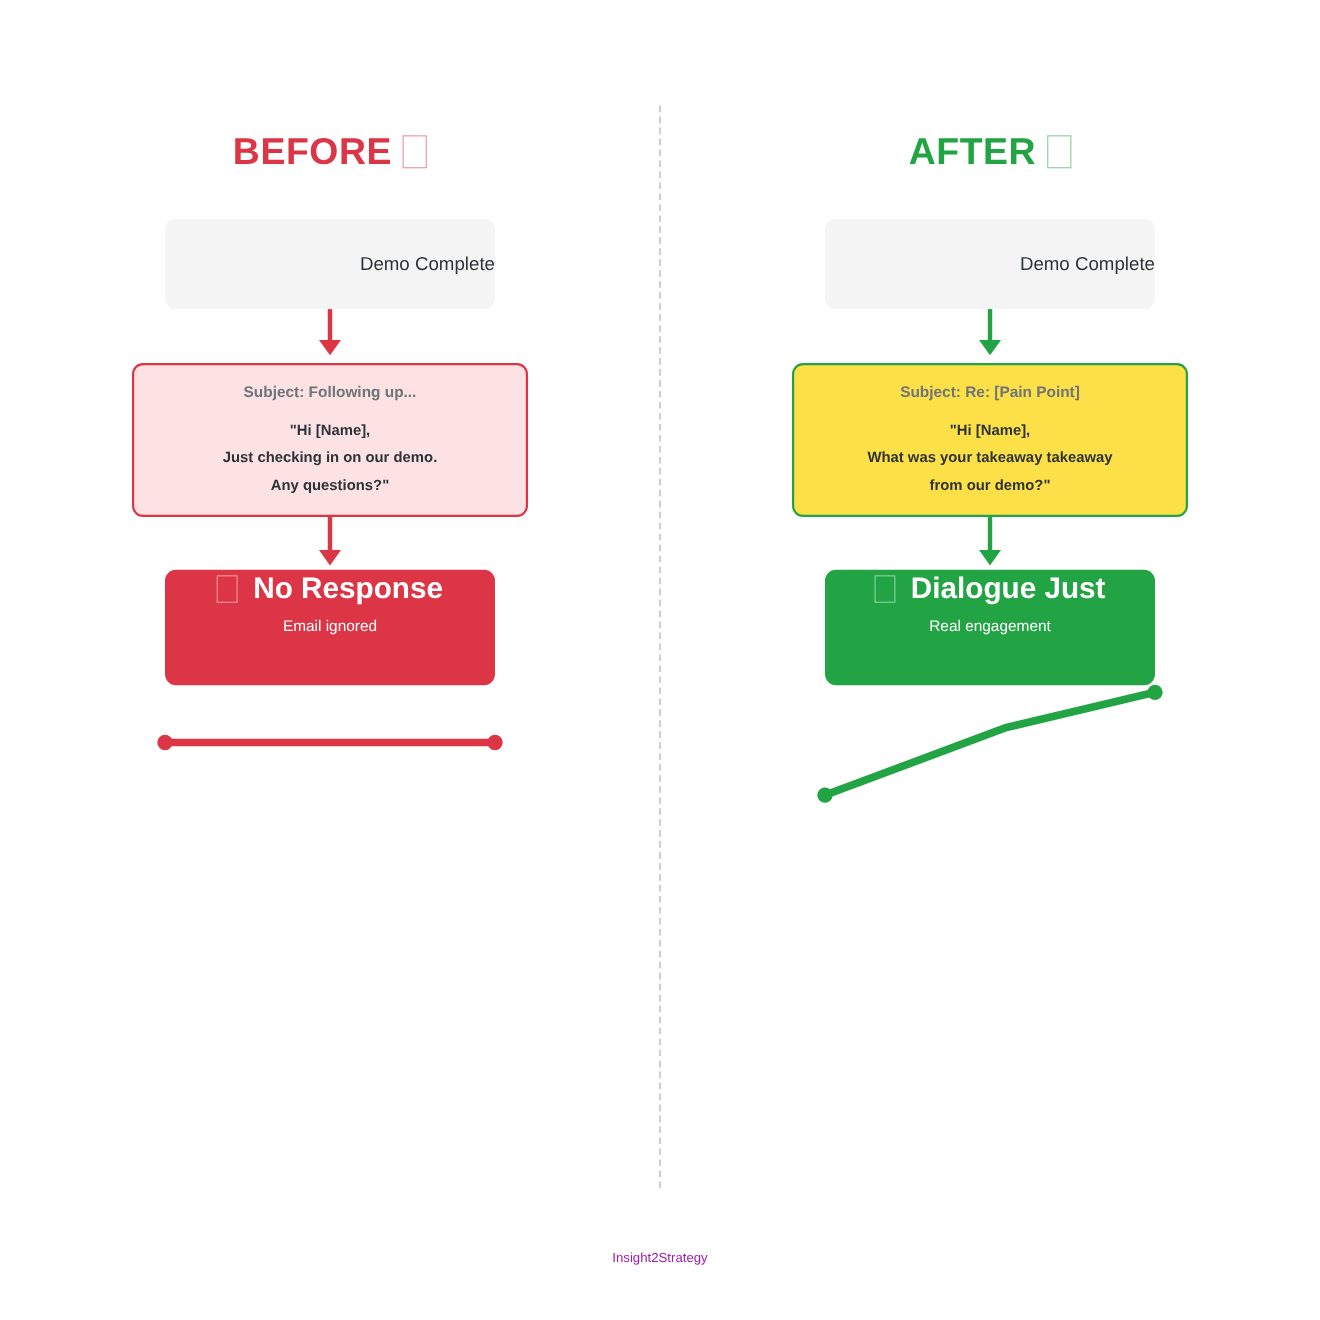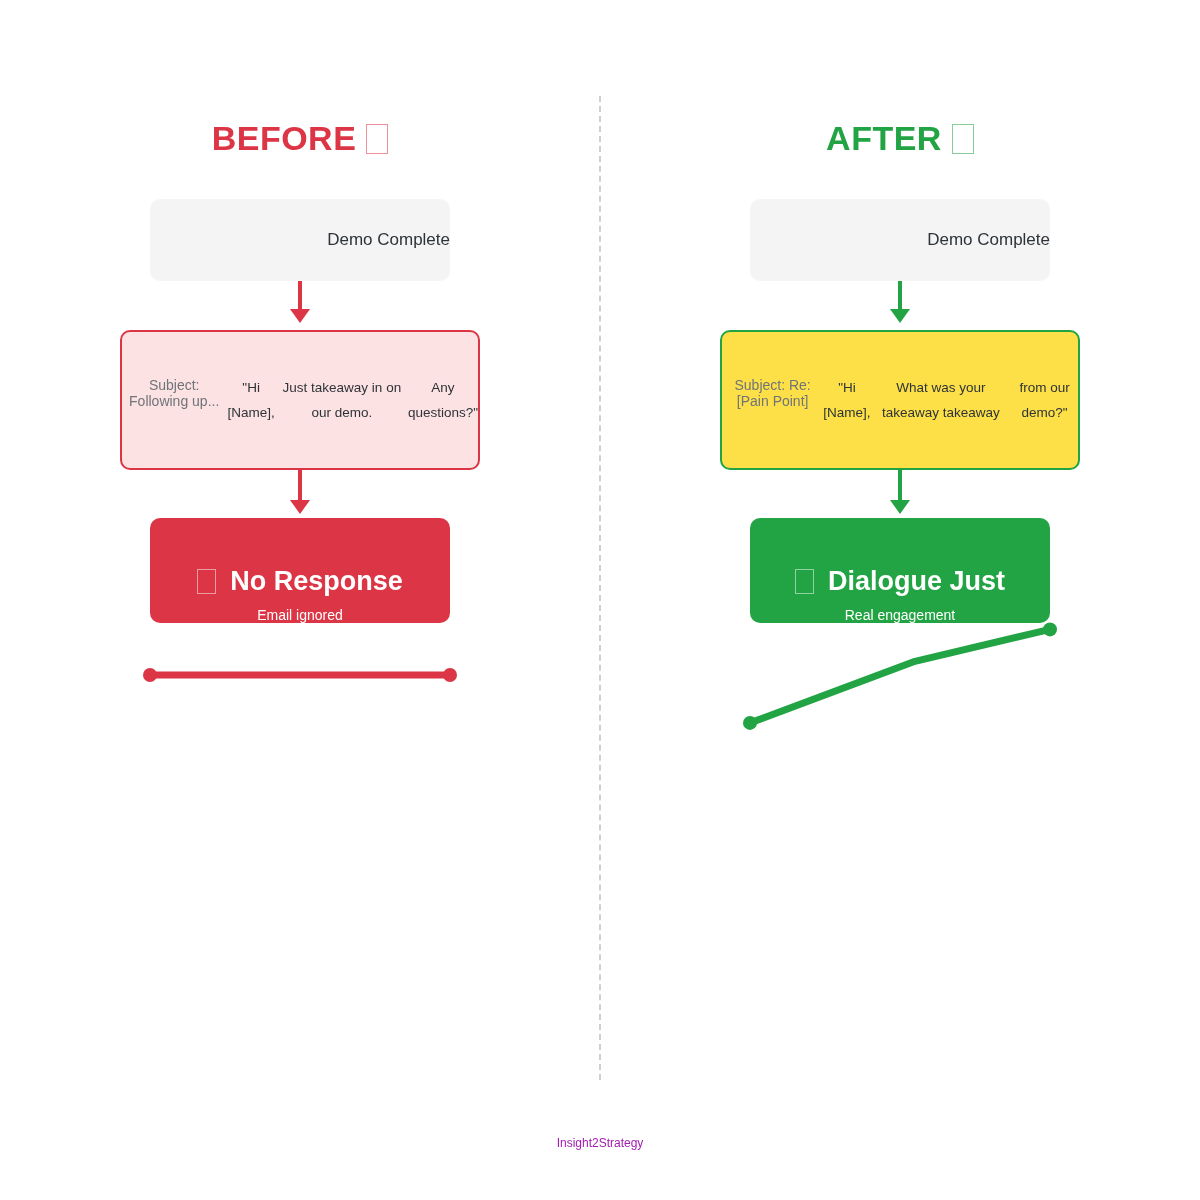--- a/index.html
+++ b/index.html
@@ -119,23 +119,24 @@
   .email-card {
     position: absolute;
     left: 120px;
     top: 330px;
     width: 360px;
     height: 140px;
     border-radius: 10px;
     border: 2px solid;
     box-sizing: border-box;
     display: flex;
-    flex-direction: row;
+    flex-direction: column;
     align-items: center;
     justify-content: center;
+    font-weight: bold;
   }
   .before .email-card {
     background: #fde2e4;
     border-color: #dc3545;
   }
   .after .email-card {
     background: #fde047;
     border-color: #22a444;
   }
   .email-subject {
@@ -155,21 +156,21 @@
   .outcome-card {
     position: absolute;
     left: 150px;
     top: 518px;
     width: 300px;
     height: 105px;
     border-radius: 10px;
     display: flex;
     flex-direction: column;
     align-items: center;
-    justify-content: flex-end;
+    justify-content: flex-start;
     color: #ffffff;
   }
   .before .outcome-card { background: #dc3545; }
   .after  .outcome-card { background: #22a444; }
 
   .outcome-headline {
     font-size: 27px;
     font-weight: bold;
     line-height: 34px;
     display: flex;
@@ -226,21 +227,21 @@
     </div>
 
     <div class="arrow arrow-1">
       <div class="shaft"></div>
       <div class="head"></div>
     </div>
 
     <div class="email-card">
       <div class="email-subject">Subject: Following up...</div>
       <div class="email-body-line">"Hi [Name],</div>
-      <div class="email-body-line">Just takeaway in on our demo.</div>
+      <div class="email-body-line">Just checking in on our demo.</div>
       <div class="email-body-line">Any questions?"</div>
     </div>
 
     <div class="arrow arrow-2">
       <div class="shaft"></div>
       <div class="head"></div>
     </div>
 
     <div class="outcome-card">
       <div class="outcome-headline"><span class="tofu"></span><span>No Response</span></div>

